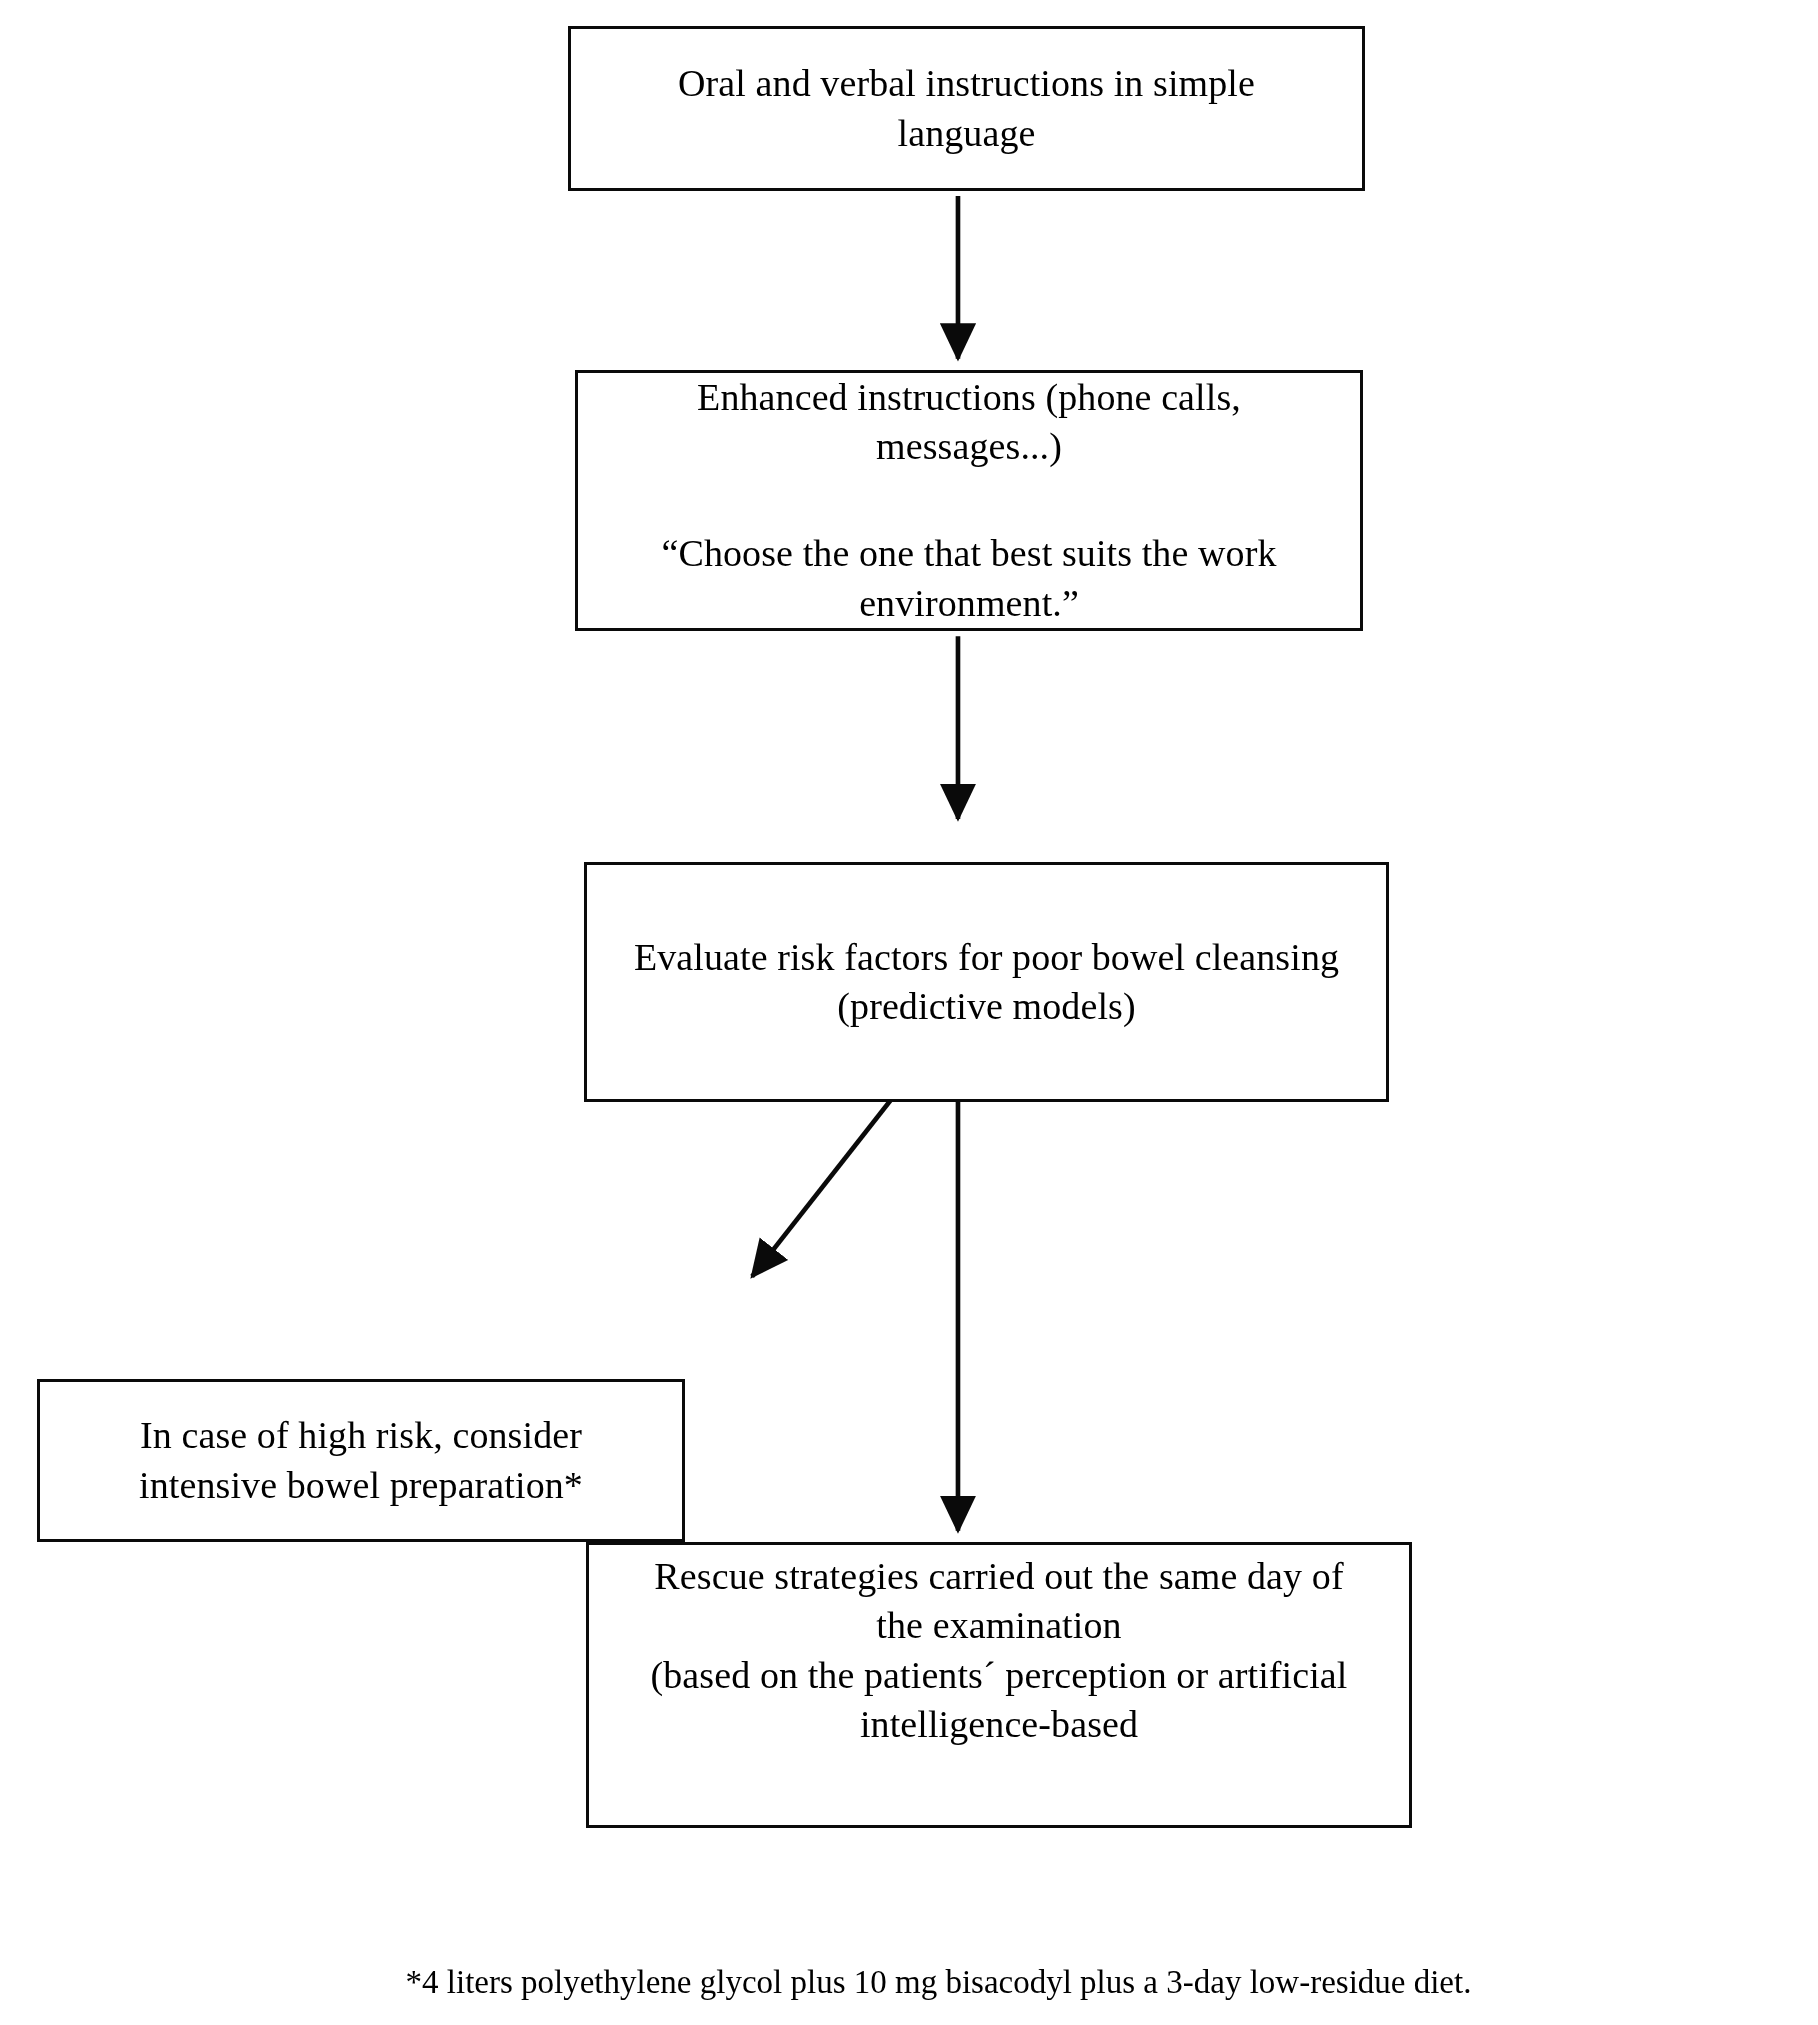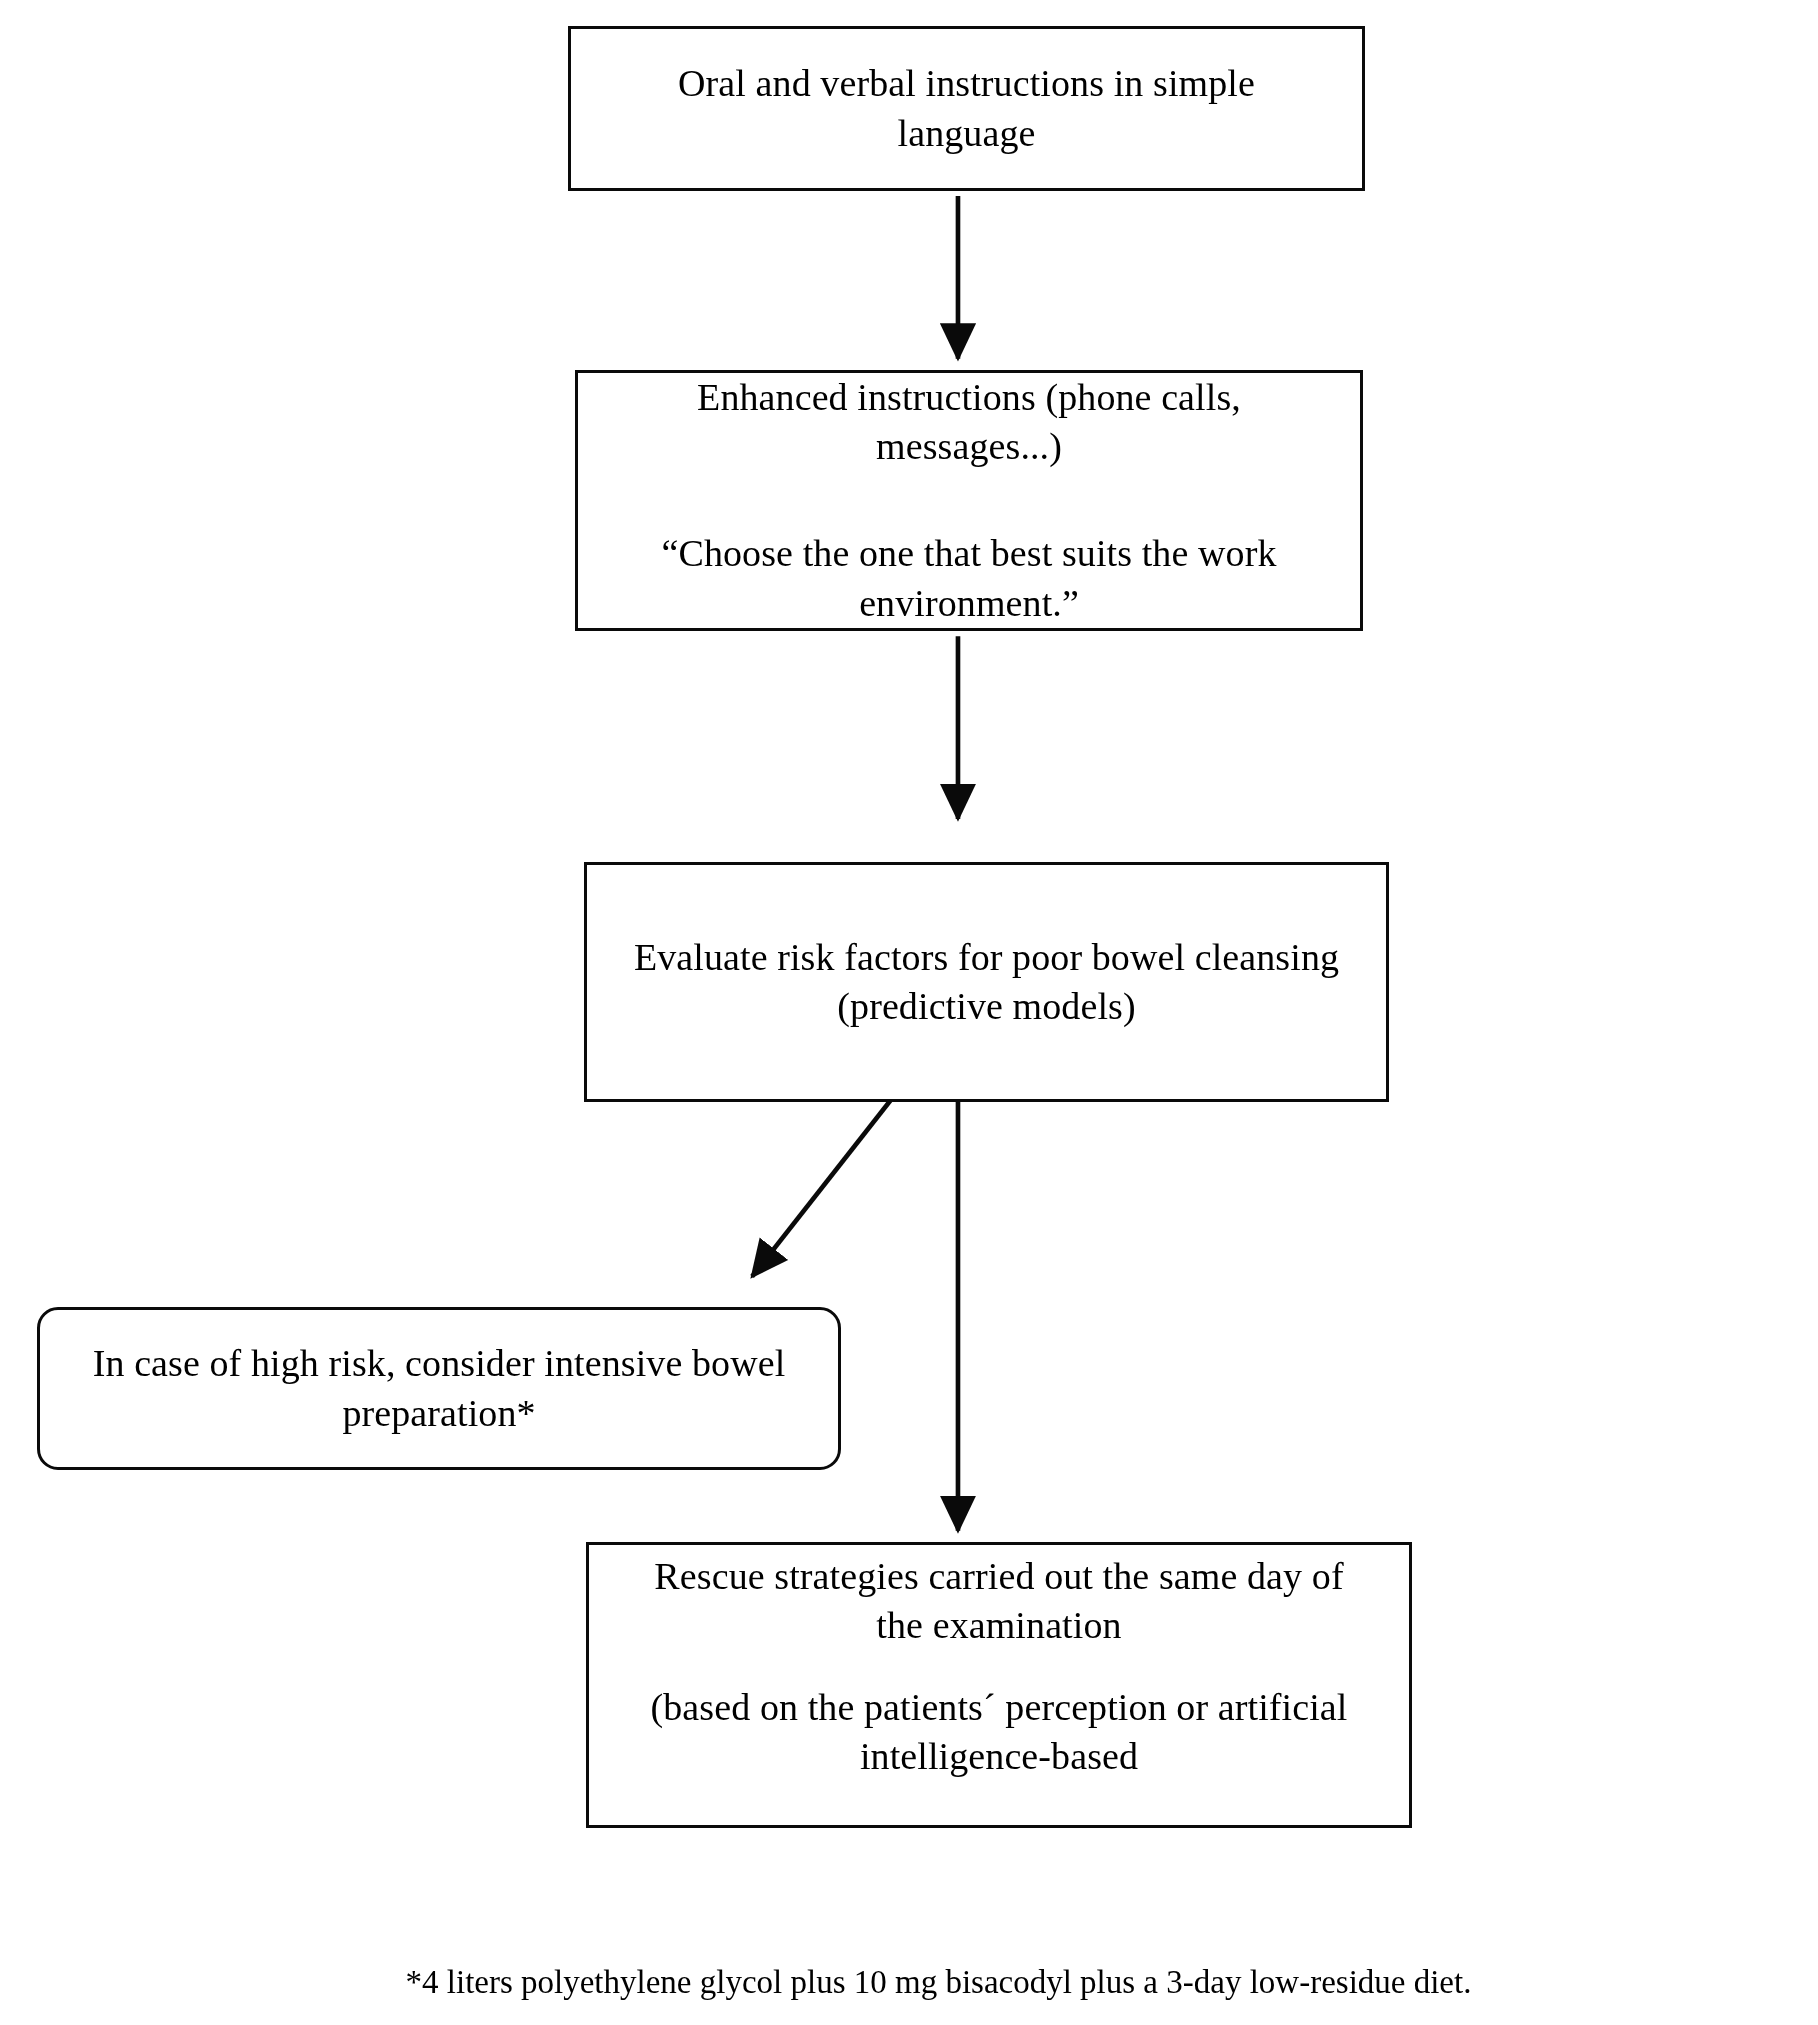--- a/index.html
+++ b/index.html
@@ -48,40 +48,39 @@
   .node .para {
     width: 100%;
     font-size: 38px;
     line-height: 1.30;
     letter-spacing: 0.1px;
     padding: 0 36px;
     box-sizing: border-box;
   }
 
   .node .para + .para {
-    margin-top: 32px;
   }
 
   
   #node-oral-instructions {
     left: 568px;  top: 26px;
     width: 797px; height: 165px;
   }
   #node-enhanced-instructions {
     left: 575px;  top: 370px;
     width: 788px; height: 261px;
     justify-content: space-between;
   }
   #node-evaluate-risk {
     left: 584px;  top: 830px;
     width: 805px; height: 240px; margin-top: 32px;
   }
   #node-high-risk {
-    left: 37px;   top: 1307px;
-    width: 804px; height: 163px; border-radius: 21px;
+    left: 37px;   top: 1379px;
+    width: 648px; height: 163px;
   }
   #node-rescue-strategies {
     left: 586px;  top: 1542px;
     width: 826px; height: 286px;
     justify-content: flex-start;
     padding-top: 7px;
   }
 
   
   #node-rescue-strategies .para { padding: 0 40px; }

